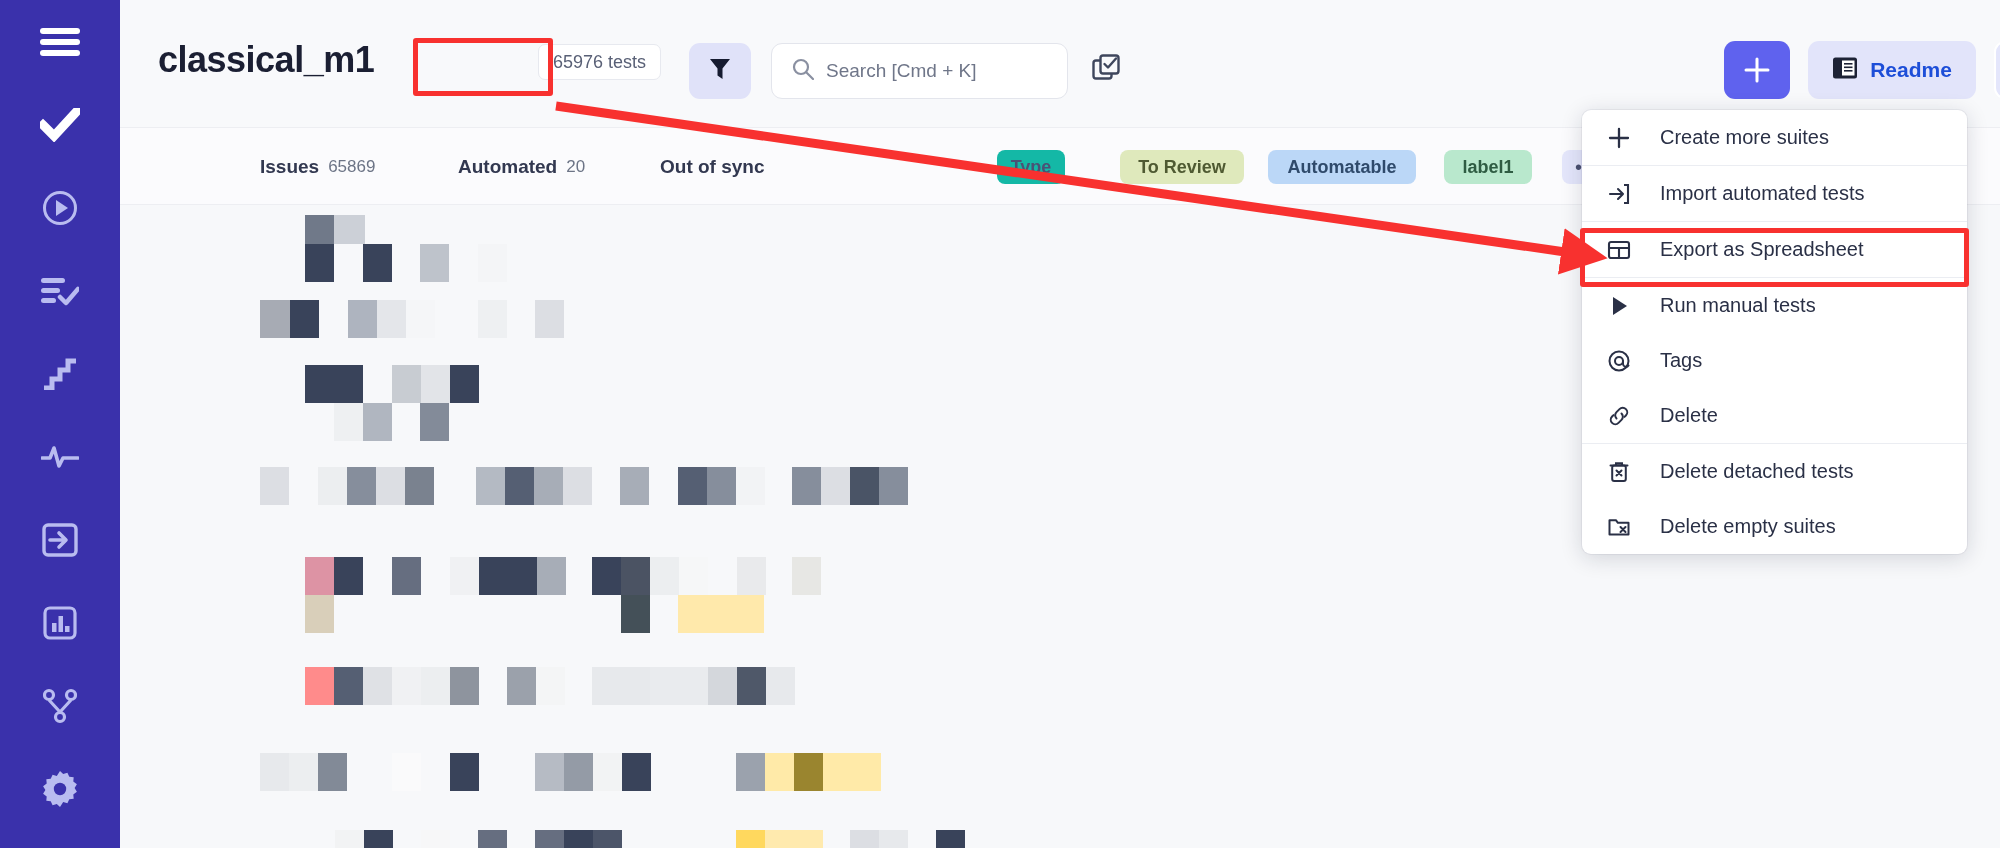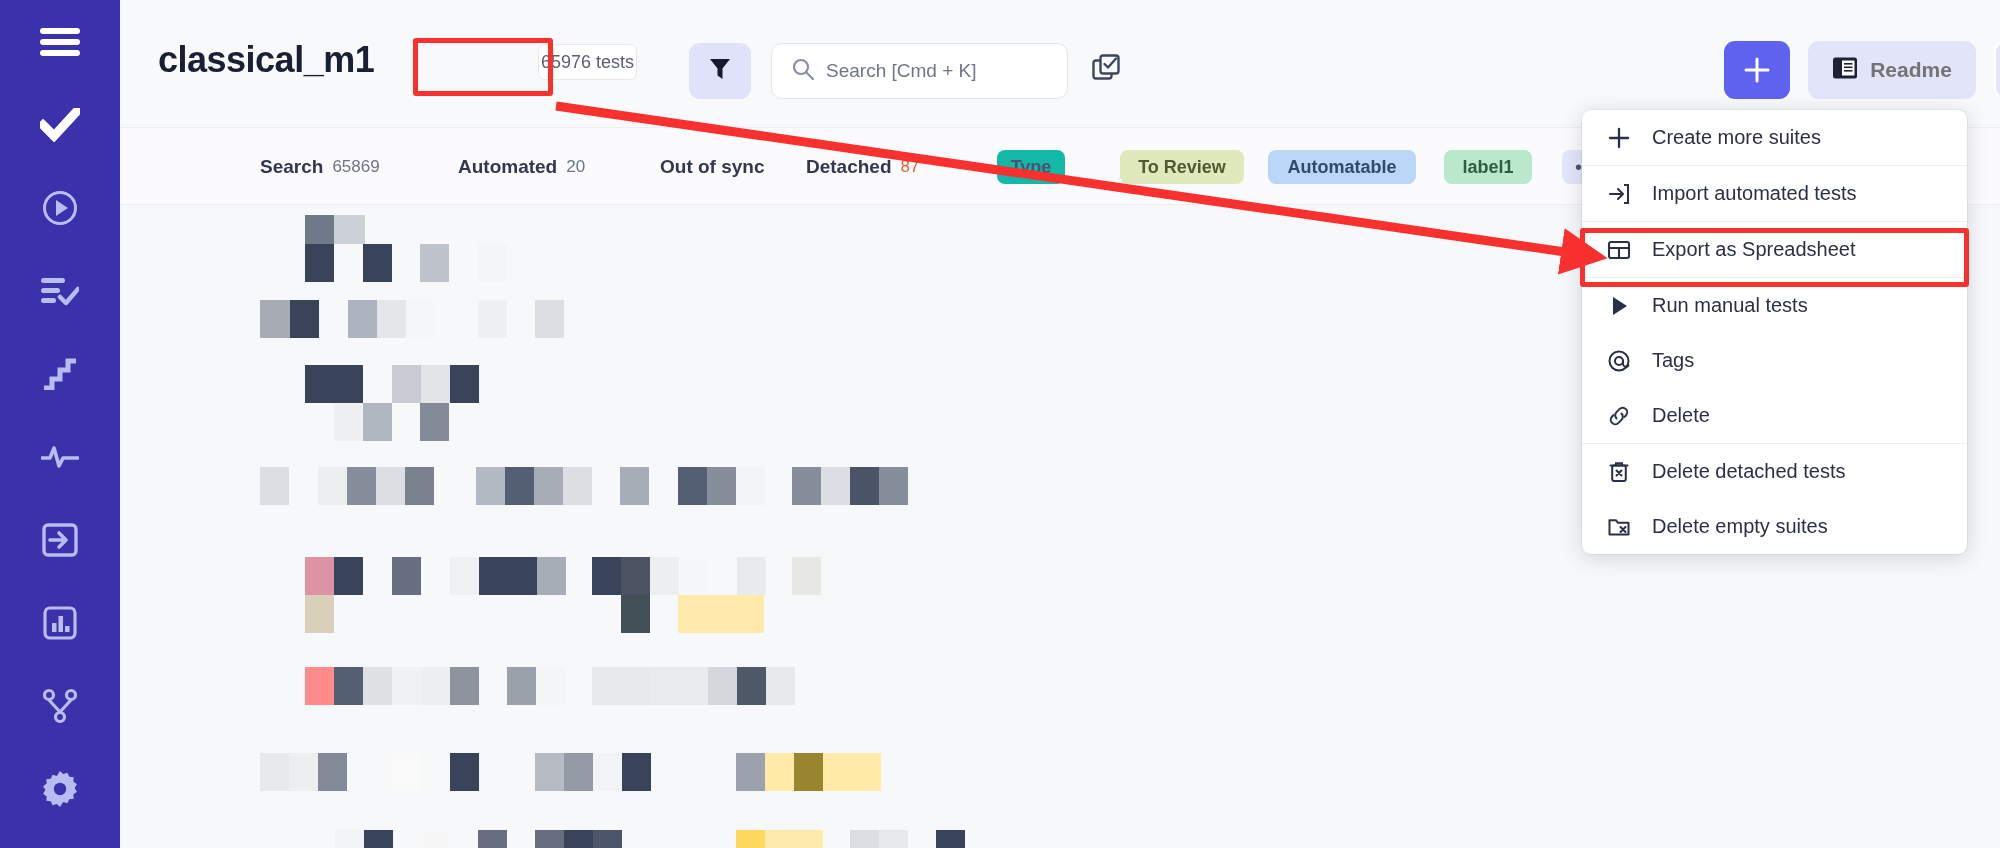--- a/index.html
+++ b/index.html
@@ -33,21 +33,21 @@
     position: absolute; left: 0; top: 0; width: 1880px; height: 127px;
     background: #f8f9fb;
   }
   #page-title {
     position: absolute; left: 38px; top: 38px;
     font-size: 36px; font-weight: 700; color: #1b1f33;
     letter-spacing: -0.5px; line-height: 44px;
   }
   #tests-count {
     position: absolute; left: 418px; top: 44px;
-    height: 36px; padding: 0 2px;
+    height: 36px; padding: 0 14px;
     display: flex; align-items: center;
     background: #ffffff; border: 1px solid #e7e9ef; border-radius: 7px;
     font-size: 18px; color: #596076; white-space: nowrap;
   }
   #filter-btn {
     position: absolute; left: 569px; top: 43px;
     width: 62px; height: 56px; border-radius: 11px;
     background: #e0e2f9;
     display: flex; align-items: center; justify-content: center;
     cursor: pointer; border: none;
@@ -70,21 +70,21 @@
     position: absolute; left: 1604px; top: 41px;
     width: 66px; height: 58px; border-radius: 11px;
     background: #5f62ee; border: none; cursor: pointer;
     display: flex; align-items: center; justify-content: center;
   }
   #readme-btn {
     position: absolute; left: 1688px; top: 41px;
     width: 168px; height: 58px; border-radius: 11px;
     background: #e2e4fa; border: none; cursor: pointer;
     display: flex; align-items: center; justify-content: center; gap: 12px;
-    font-size: 21px; font-weight: 600; color: #737373;
+    font-size: 21px; font-weight: 600; color: #1d4ed8;
     font-family: "Liberation Sans", sans-serif;
   }
   #more-btn {
     position: absolute; left: 1874px; top: 41px;
     width: 76px; height: 58px; border-radius: 11px;
     background: #e4e6fb; border: 2px solid #ffffff; cursor: pointer;
     display: flex; align-items: center; justify-content: center;
     color: #32374f; font-size: 26px; letter-spacing: 2px; line-height: 10px;
   }
 
@@ -120,21 +120,21 @@
 
   
   #menu {
     position: absolute; left: 1582px; top: 110px;
     width: 385px; background: #ffffff;
     border-radius: 9px;
     box-shadow: 0 4px 22px rgba(20,25,50,.16), 0 0 0 1px rgba(20,25,50,.05);
     overflow: hidden;
   }
   .mi {
-    height: 55px; display: flex; align-items: center; gap: 20px;
+    height: 55px; display: flex; align-items: center; gap: 28px;
     padding: 0 0 0 24px; cursor: pointer;
     font-size: 20px; color: #2a3046; white-space: nowrap;
   }
   .mi .mic { width: 26px; display: flex; align-items: center; justify-content: center; }
   .msep { height: 1px; background: #ebedf2; margin: 0; }
 
   
   .hl { position: absolute; border: 5px solid #f8312f; border-radius: 3px; pointer-events: none; }
   #arrow-layer { position: absolute; left: 0; top: 0; width: 2000px; height: 848px; pointer-events: none; }
 </style>
@@ -284,33 +284,29 @@
         <span>Readme</span>
       </button>
 
       <div id="more-btn">
         
       </div>
     </div>
 
     <div id="tabbar">
         <div class="tab" style="left: 140px;">
-          <span>Search</span>
+          <span>Issues</span>
           <span class="cnt">65869</span>
         </div>
         <div class="tab" style="left: 338px;">
           <span>Automated</span>
           <span class="cnt">20</span>
         </div>
         <div class="tab" style="left: 540px;">
           <span>Out of sync</span>
-        </div>
-        <div class="tab" style="left: 686px;">
-          <span>Detached</span>
-          <span class="cnt warn">87</span>
         </div>
         <div class="chip" style="left: 877px; width: 68px; background: #14b8a6; color: rgb(74, 82, 117); justify-content: center;">Type</div>
         <div class="chip" style="left: 1000px; width: 124px; background: rgb(223, 233, 188); color: rgb(79, 90, 50); justify-content: center;">To Review</div>
         <div class="chip" style="left: 1148px; width: 148px; background: rgb(187, 215, 247); color: rgb(47, 74, 107); justify-content: center;">Automatable</div>
         <div class="chip" style="left: 1324px; width: 88px; background: rgb(185, 232, 205); color: rgb(47, 92, 67); justify-content: center;">label1</div>
         <div id="chip-more" style="left: 1442px;">•••</div>
       </div>
 
     <div id="content">
         <div class="blk" style="left: 185px; top: 10px; width: 29px; height: 29px; background: rgb(112, 121, 137);"></div>

